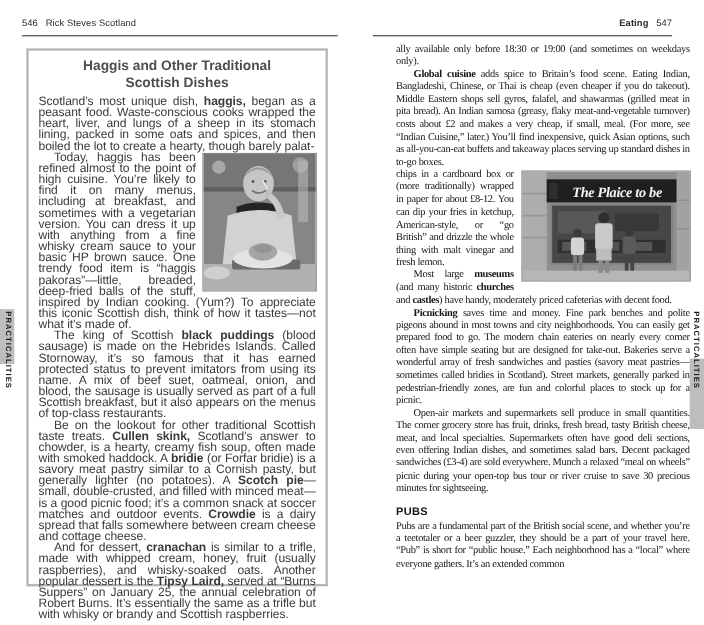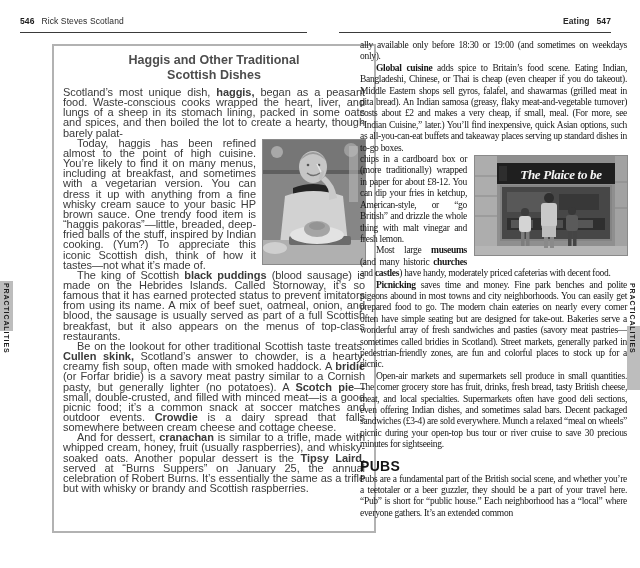--- a/index.html
+++ b/index.html
@@ -12,29 +12,29 @@
   .spread{position:absolute;inset:0;background:#ffffff;}
 
   
   .runhead{
     position:absolute;top:16px;height:16px;
     border-bottom:1.5px solid #3a3a3a;
     font-size:8.5px;color:#1c1c1c;letter-spacing:0.1px;
   }
   .runhead-left{left:20px;width:287px;text-align:left;}
   .runhead-right{left:339px;width:272px;text-align:right;}
-  .runhead .pn{font-weight:bold;}
+  .runhead .pn{font-weight:normal;}
   .runhead .rt{font-weight:normal;color:#2a2a2a;}
   .runhead-right .rt{font-weight:bold;}
   .runhead .sp{display:inline-block;width:7px;}
 
   
   .haggis-box{
-    position:absolute;left:24px;top:44px;width:324px;height:489px;
-    border:2px solid #b2b2b2;background:#fff;box-sizing:border-box;margin-left:28px;
+    position:absolute;left:24px;top:44px;width:274px;height:489px;
+    border:2px solid #b2b2b2;background:#fff;box-sizing:border-box;
   }
   .box-title{
     margin:7px 10px 4px;text-align:center;
     font-size:12.5px;font-weight:bold;color:#4d4d4d;line-height:15px;
   }
   .box-body{
     margin:0 9px;font-size:11px;line-height:10.15px;
     text-align:justify;color:#3a3a3a;letter-spacing:-0.05px;
   }
   .box-body p{margin:0;}
@@ -52,21 +52,21 @@
     text-align:justify;color:#161616;
   }
   .right-body p{margin:0;}
   .right-body p.ind{text-indent:16px;}
   .chips-photo{
     float:right;width:152px;height:99px;margin:2px 0 10px 8px;
     outline:1px solid #8a8a8a;
   }
   .pubs-head{
     font-family:"Liberation Sans",sans-serif;
-    font-size:14px;font-weight:bold;letter-spacing:0.3px;color:#141414;
+    font-size:10px;font-weight:bold;letter-spacing:0.3px;color:#141414;
     margin:9px 0 2px;line-height:12px;
   }
 
   
   .tab-block{position:absolute;width:13px;background:#bdbdbd;}
   .tab-block-left{left:0;top:281px;height:50px;}
   .tab-block-right{left:627px;top:326px;height:64px;}
   .tab-text{
     position:absolute;writing-mode:vertical-rl;
     font-size:7px;font-weight:bold;letter-spacing:0.9px;color:#1d1d1d;

